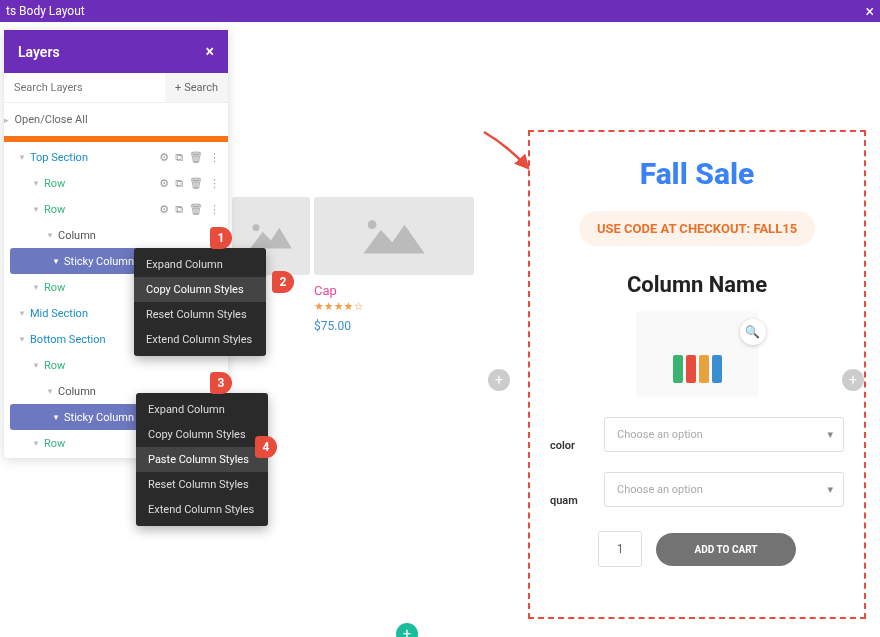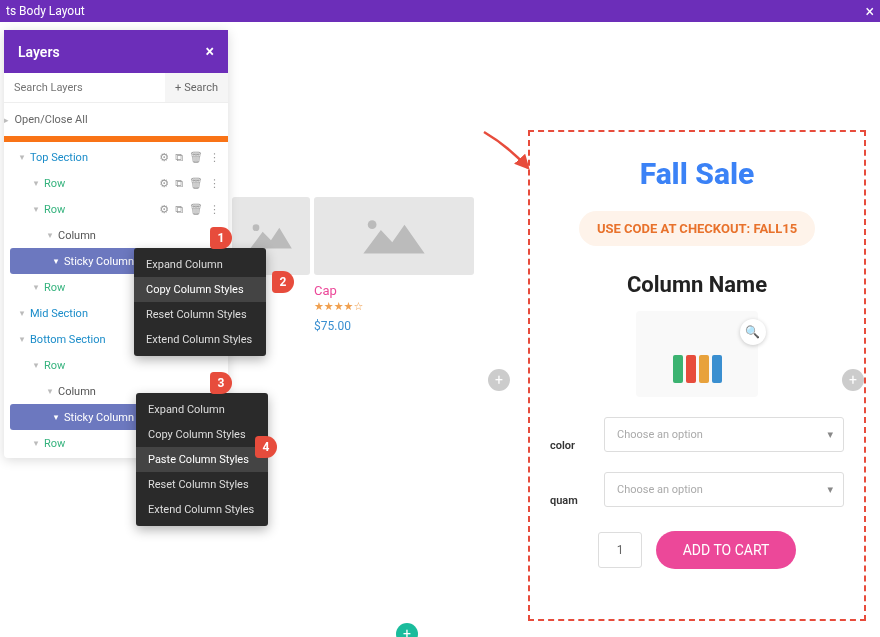--- a/index.html
+++ b/index.html
@@ -49,21 +49,21 @@
 .promo h3{color:#222;font-size:22px;font-weight:700;margin-bottom:14px}
 .promo-img{width:122px;height:86px;background:#f9f9f9;margin:0 auto;border-radius:4px;position:relative;display:flex;align-items:flex-end;justify-content:center;padding-bottom:14px}
 .promo-img .mag{position:absolute;top:8px;right:-8px;width:26px;height:26px;border-radius:50%;background:#fff;box-shadow:0 1px 4px rgba(0,0,0,.2);display:flex;align-items:center;justify-content:center;font-size:12px}
 .bottle{width:10px;height:28px;border-radius:2px;margin:0 1.5px}
 .opt-row{display:flex;align-items:flex-end;margin-top:20px;gap:14px;padding:0 4px}
 .opt-lbl{width:40px;font-size:11px;color:#333;font-weight:600;text-align:left}
 .opt-sel{flex:1;border:1px solid #ddd;border-radius:3px;padding:10px 12px;font-size:11px;color:#aaa;text-align:left;position:relative}
 .opt-sel::after{content:'▾';position:absolute;right:10px;color:#888}
 .cart-row{display:flex;align-items:center;gap:14px;margin-top:24px;padding:0 52px}
 .qty{width:44px;height:36px;border:1px solid #ddd;border-radius:3px;display:flex;align-items:center;justify-content:center;font-size:12px;color:#666}
-.add-btn{flex:1;background:#ec4899;color:#fff;border:none;border-radius:20px;padding:11px 0;font-size:14px;font-weight:400;cursor:pointer}
+.add-btn{flex:1;background:#737373;color:#fff;border:none;border-radius:20px;padding:11px 0;font-size:10px;font-weight:700;cursor:pointer}
 </style>
 </head>
 <body>
 
 <div class="topbar">
   <span>ts Body Layout</span>
   <span class="topbar-close">×</span>
 </div>
 
 <div class="layers-panel">

